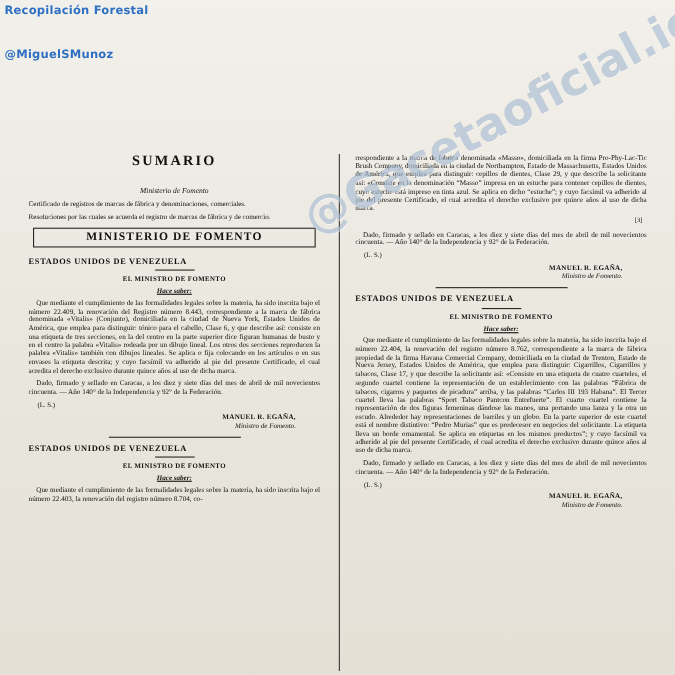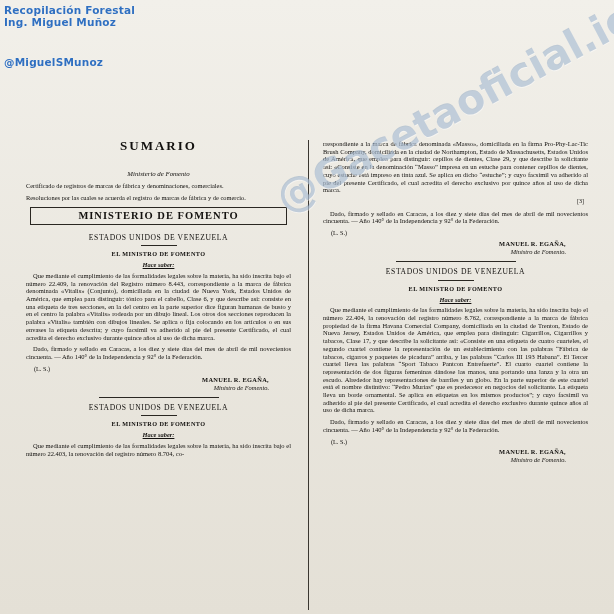--- a/index.html
+++ b/index.html
@@ -141,23 +141,22 @@
   .boxhead{
     border:1.2px solid #2a2722;
     text-align:center;
     font-size:10.5px;
     font-weight:700;
     letter-spacing:1px;
     padding:4px 0 4px;
     margin:4px 4px 9px;
   }
   .sechead{
-    text-align:center;
     font-size:7.6px;
-    font-weight:400;
+    font-weight:700;
     letter-spacing:.6px;
     margin:6px 0 3px;
   }
   .subhead{
     text-align:center;
     font-size:6.2px;
     font-weight:700;
     letter-spacing:.4px;
     margin:3px 0 2px;
   }
@@ -199,21 +198,20 @@
   .tiny-rule{width:36px;height:1px;background:#2a2722;margin:4px auto;}
 </style>
 </head>
 <body>
 
 <div class="page">
   <div class="paper"></div>
 
   <div class="wm-tl">
     <div class="l1">Recopilación Forestal</div>
-    <div class="l2">Ing. Miguel Muñoz</div>
     <div class="l3">@MiguelSMunoz</div>
   </div>
 
 
   <div class="wm-big">@Gacetaoficial.io</div>
 
   <div class="cols">
     <div class="divider"></div>
 
     <div class="col left">

